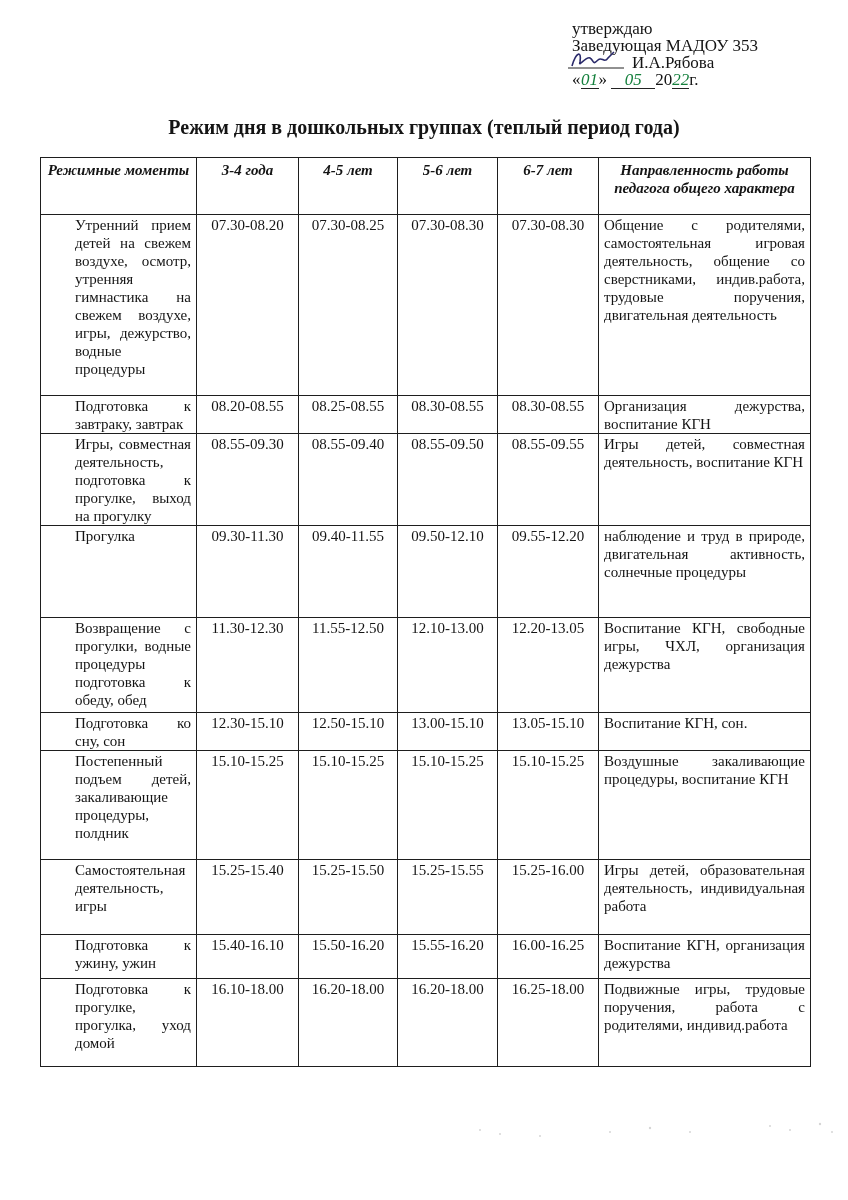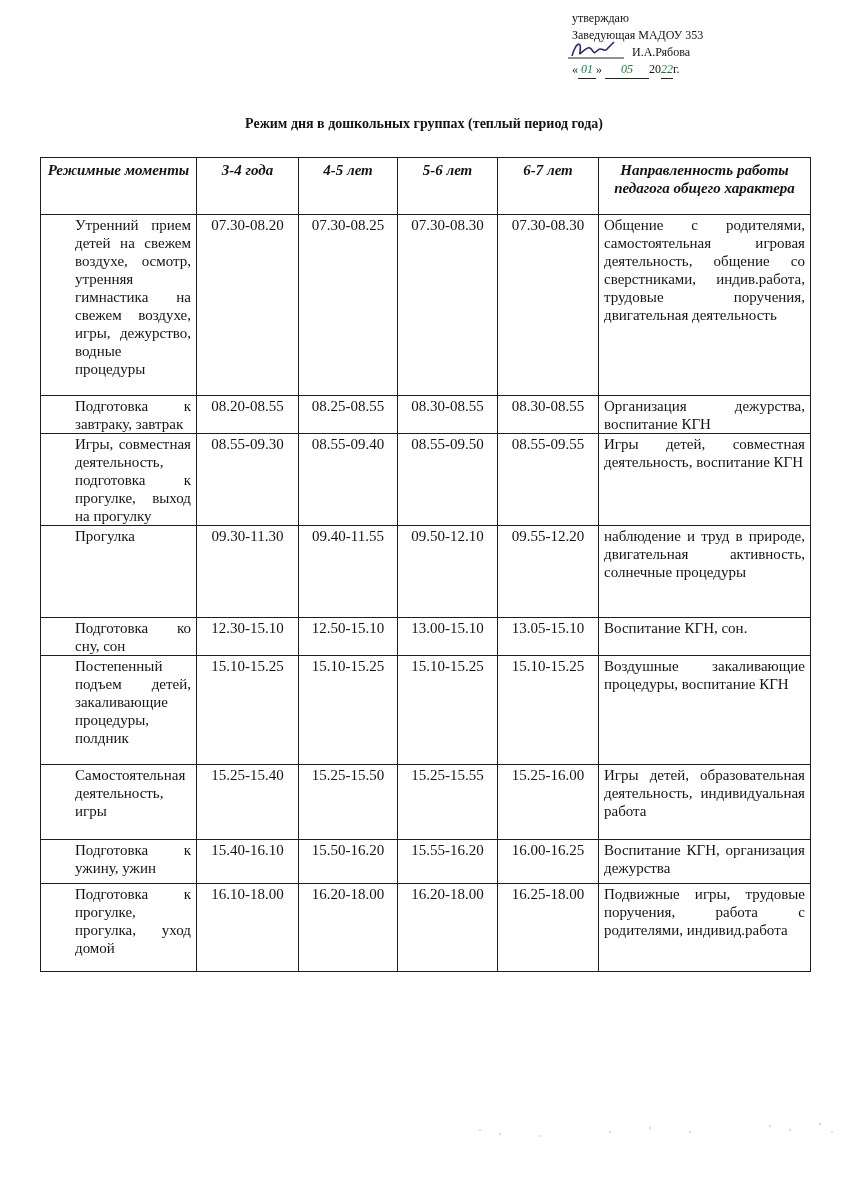--- a/index.html
+++ b/index.html
@@ -6,39 +6,39 @@
     body {
       width: 848px; height: 1200px;
       background: #ffffff;
       position: relative;
       overflow: hidden;
       font-family: "Liberation Serif", "DejaVu Serif", serif;
       color: #141414;
     }
     .approval {
       position: absolute;
-      left: 572px; top: 10px;
-      font-size: 12px;
+      left: 572px; top: 20px;
+      font-size: 17px;
       line-height: 17px;
       width: 260px;
     }
     .approval .line { white-space: nowrap; position: relative; }
     .sig-scribble {
       position: absolute; left: -4px; top: -6px;
       width: 56px; height: 22px;
     }
     .date-line { position: relative; }
     .date-line .ul { display: inline-block; border-bottom: 1px solid #222; }
     .hand { font-style: italic; color: #15803d; }
     .title {
       position: absolute;
       left: 0; width: 848px; top: 116px;
       text-align: center;
       font-weight: bold;
-      font-size: 14px;
+      font-size: 20px;
     }
     table.sched {
       position: absolute;
       left: 40px; top: 157px;
       width: 770px;
       border-collapse: collapse;
       table-layout: fixed;
       font-size: 15px;
       line-height: 18px;
     }
@@ -124,20 +124,28 @@
       <td class="focus">Игры детей, совместная деятельность, воспитание КГН</td>
     </tr>
     <tr style="height:92px">
       <td class="moment">Прогулка</td>
       <td class="time">09.30-11.30</td>
       <td class="time">09.40-11.55</td>
       <td class="time">09.50-12.10</td>
       <td class="time">09.55-12.20</td>
       <td class="focus">наблюдение и труд в природе, двигательная активность, солнечные процедуры</td>
     </tr>
+    <tr style="height:95px">
+      <td class="moment">Возвращение с прогулки, водные процедуры подготовка к обеду, обед</td>
+      <td class="time">11.30-12.30</td>
+      <td class="time">11.55-12.50</td>
+      <td class="time">12.10-13.00</td>
+      <td class="time">12.20-13.05</td>
+      <td class="focus">Воспитание КГН, свободные игры, ЧХЛ, организация дежурства</td>
+    </tr>
     <tr style="height:36px">
       <td class="moment">Подготовка ко сну, сон</td>
       <td class="time">12.30-15.10</td>
       <td class="time">12.50-15.10</td>
       <td class="time">13.00-15.10</td>
       <td class="time">13.05-15.10</td>
       <td class="focus">Воспитание КГН, сон.</td>
     </tr>
     <tr style="height:109px">
       <td class="moment">Постепенный подъем детей, закаливающие процедуры, полдник</td>

